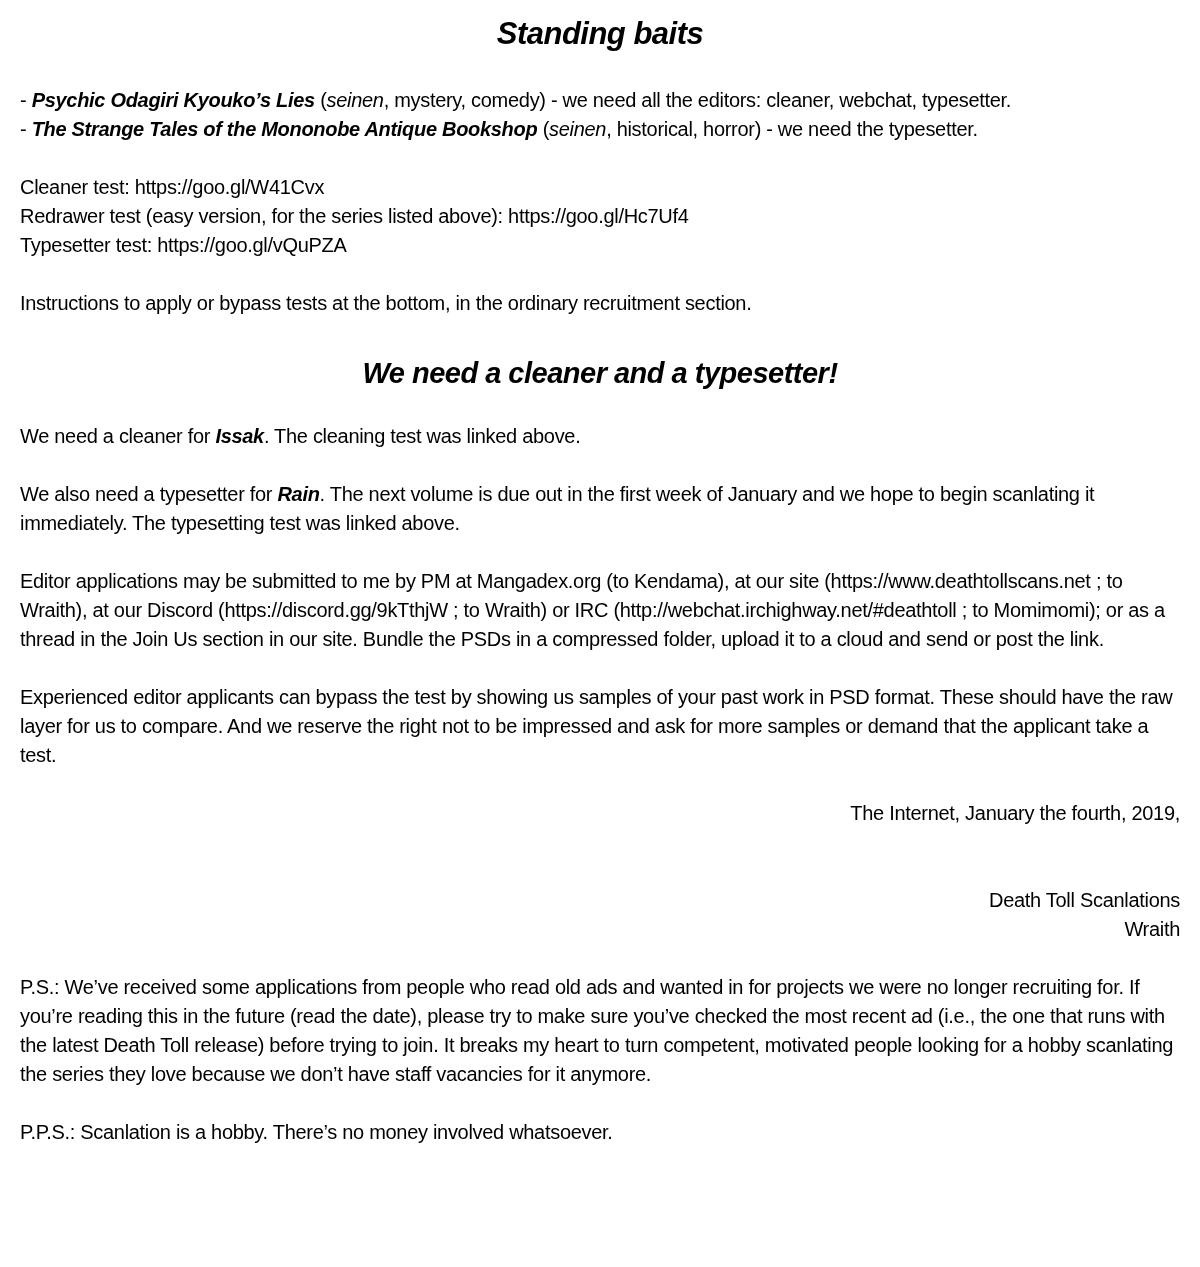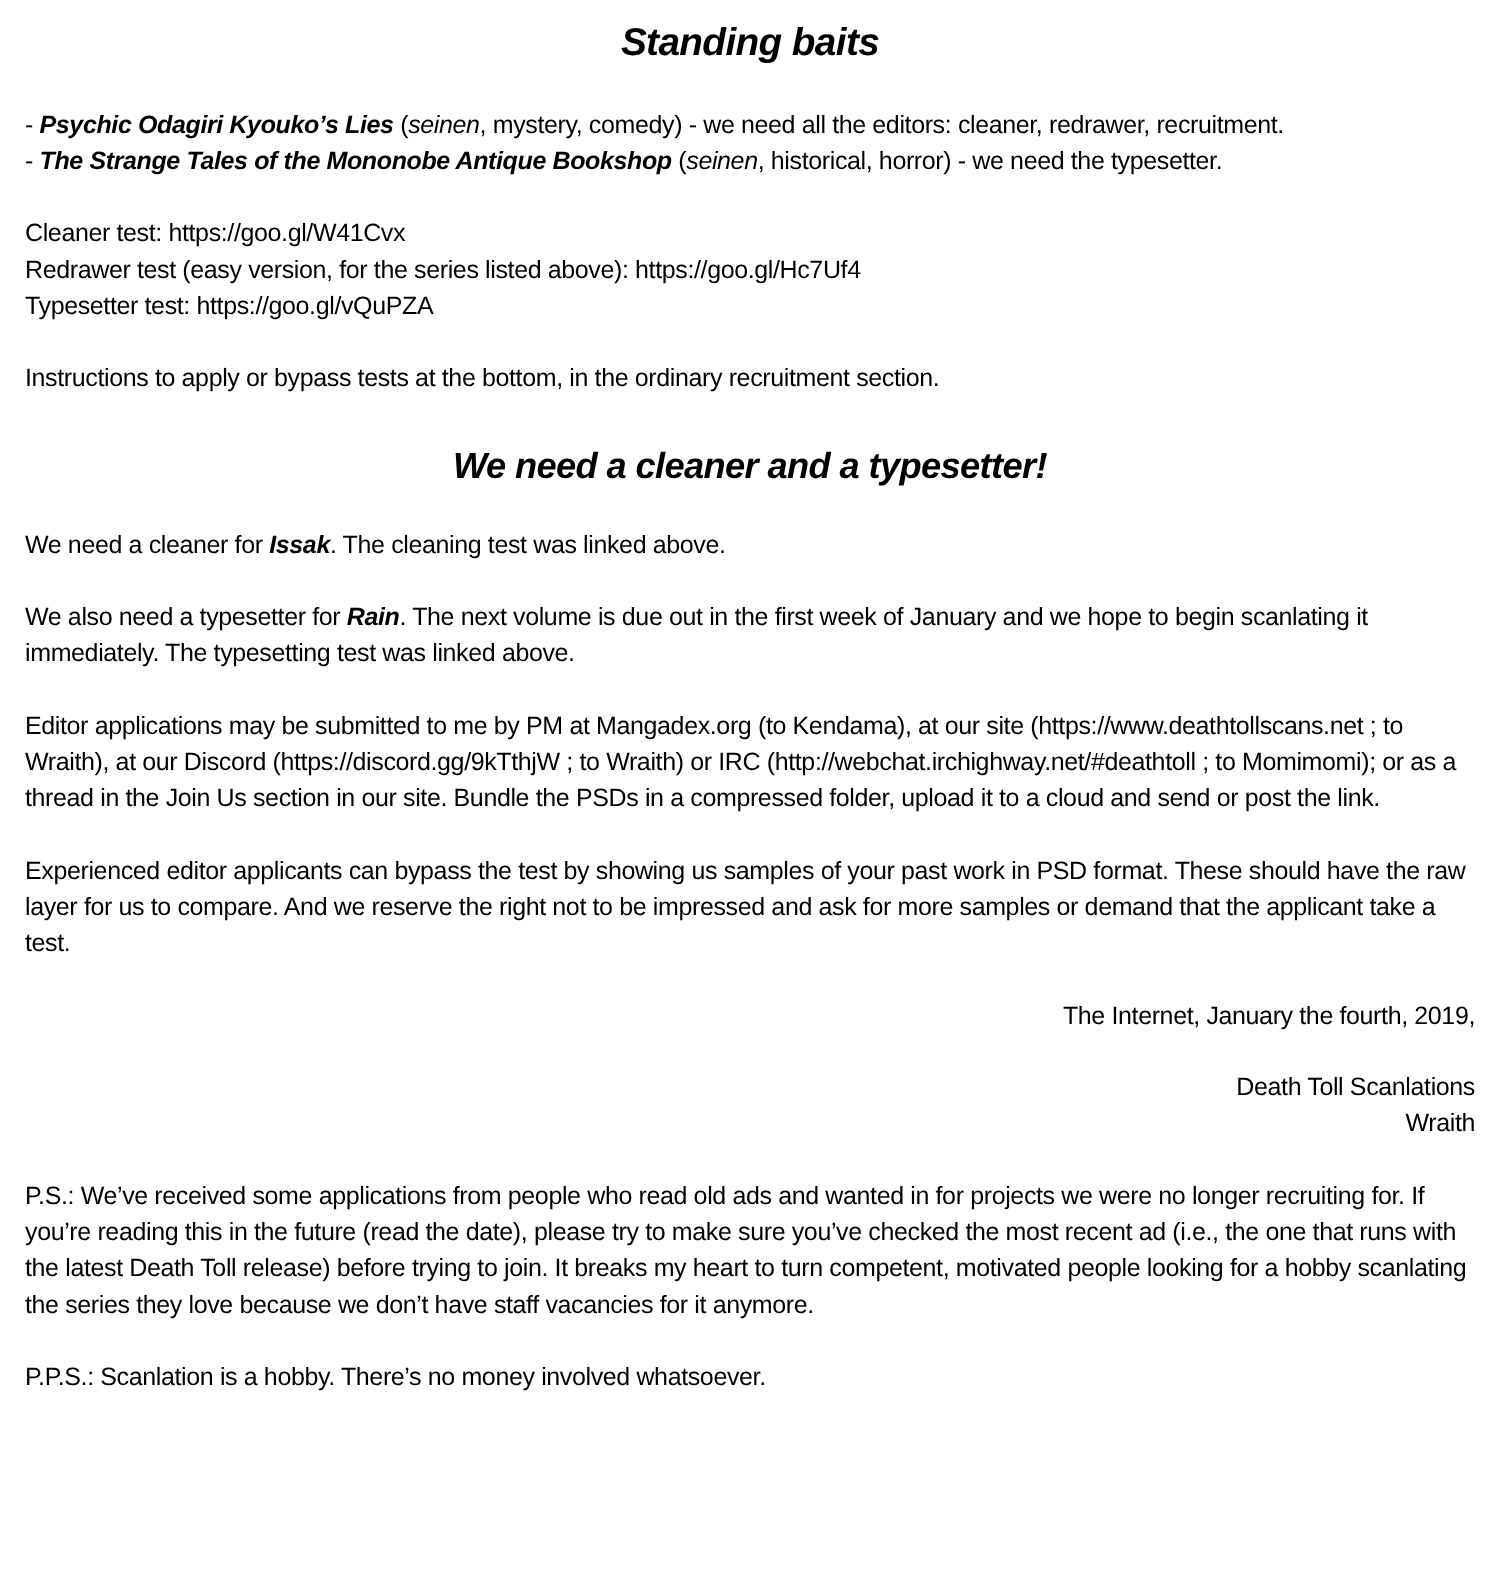--- a/index.html
+++ b/index.html
@@ -45,42 +45,42 @@
   .block {
     margin: 0 0 29px 0;
   }
   .line {
     margin: 0;
   }
   .right {
     text-align: right;
   }
   .dateline {
-    margin-bottom: 28px;
+    margin-bottom: 58px;
   }
   .seg-bi {
     font-weight: bold;
     font-style: italic;
     text-align: right;
   }
   .seg-i {
     font-style: italic;
     text-align: center;
   }
 </style>
 </head>
 <body>
 
 <div class="page">
 
   <h1 class="doc-title">Standing baits</h1>
 
 
   <div class="block">
-    <div class="line"><span>- </span><span class="seg-bi">Psychic Odagiri Kyouko’s Lies</span><span> (</span><span class="seg-i">seinen</span><span>, mystery, comedy) - we need all the editors: cleaner, redrawer, recruitment.</span></div>
+    <div class="line"><span>- </span><span class="seg-bi">Psychic Odagiri Kyouko’s Lies</span><span> (</span><span class="seg-i">seinen</span><span>, mystery, comedy) - we need all the editors: cleaner, webchat, typesetter.</span></div>
     <div class="line"><span>- </span><span class="seg-bi">The Strange Tales of the Mononobe Antique Bookshop</span><span> (</span><span class="seg-i">seinen</span><span>, historical, horror) - we need the typesetter.</span></div>
   </div>
 
   <div class="block">
     <div class="line">Cleaner test: https://goo.gl/W41Cvx</div>
     <div class="line">Redrawer test (easy version, for the series listed above): https://goo.gl/Hc7Uf4</div>
     <div class="line">Typesetter test: https://goo.gl/vQuPZA</div>
   </div>
 
   <p class="para">Instructions to apply or bypass tests at the bottom, in the ordinary recruitment section.</p>

